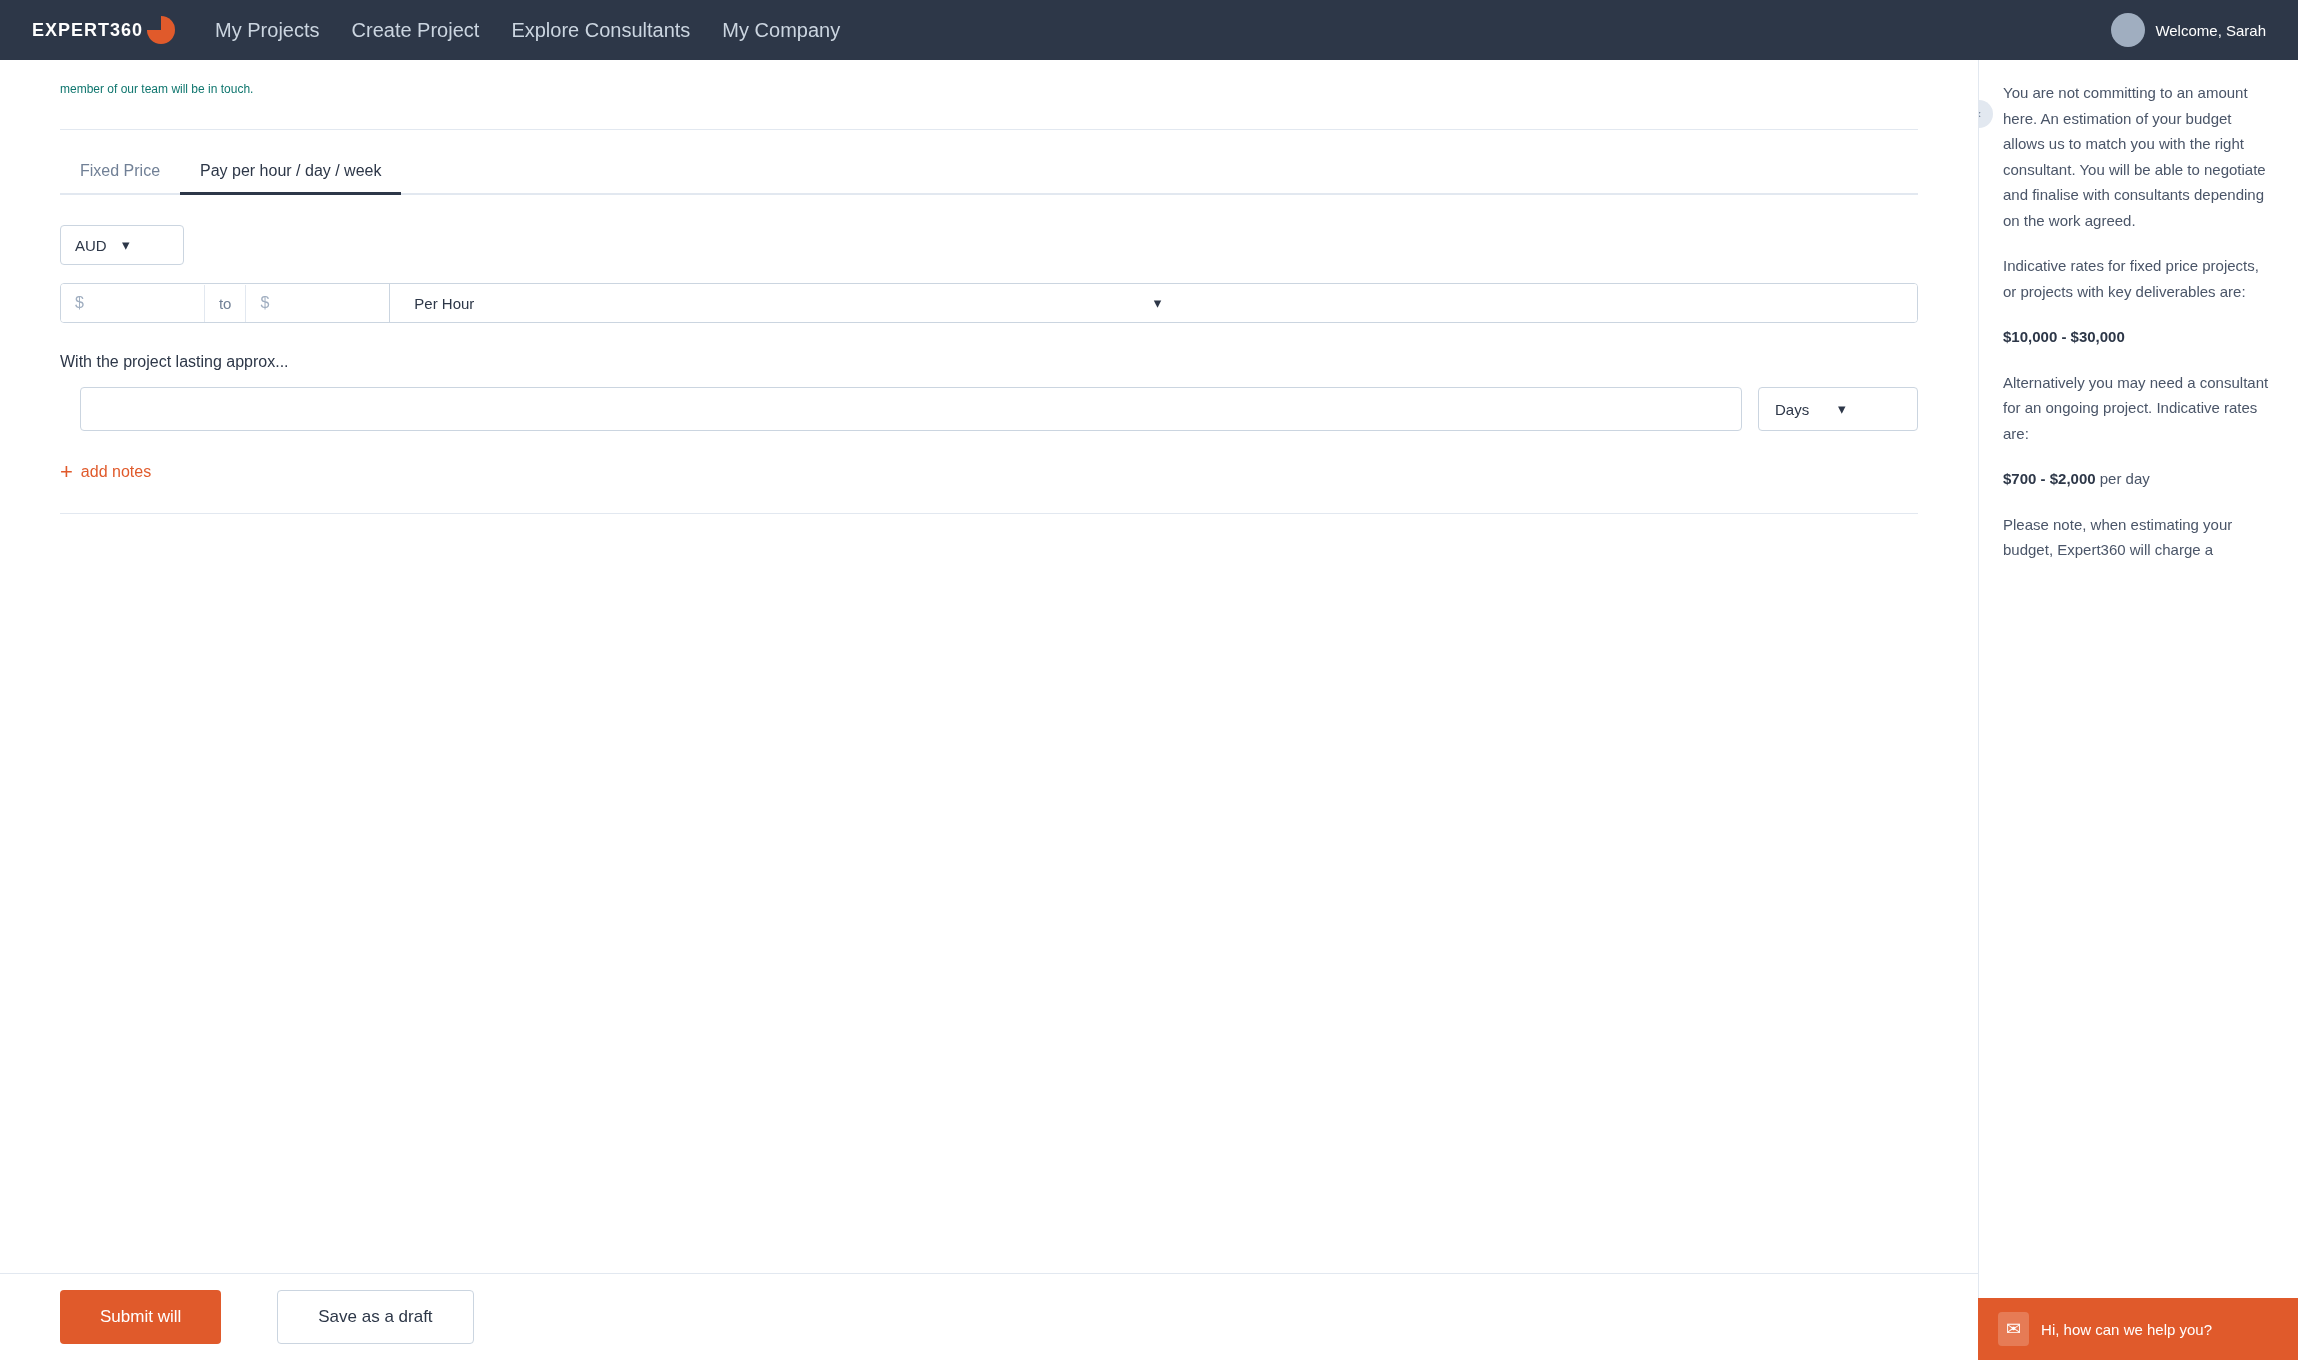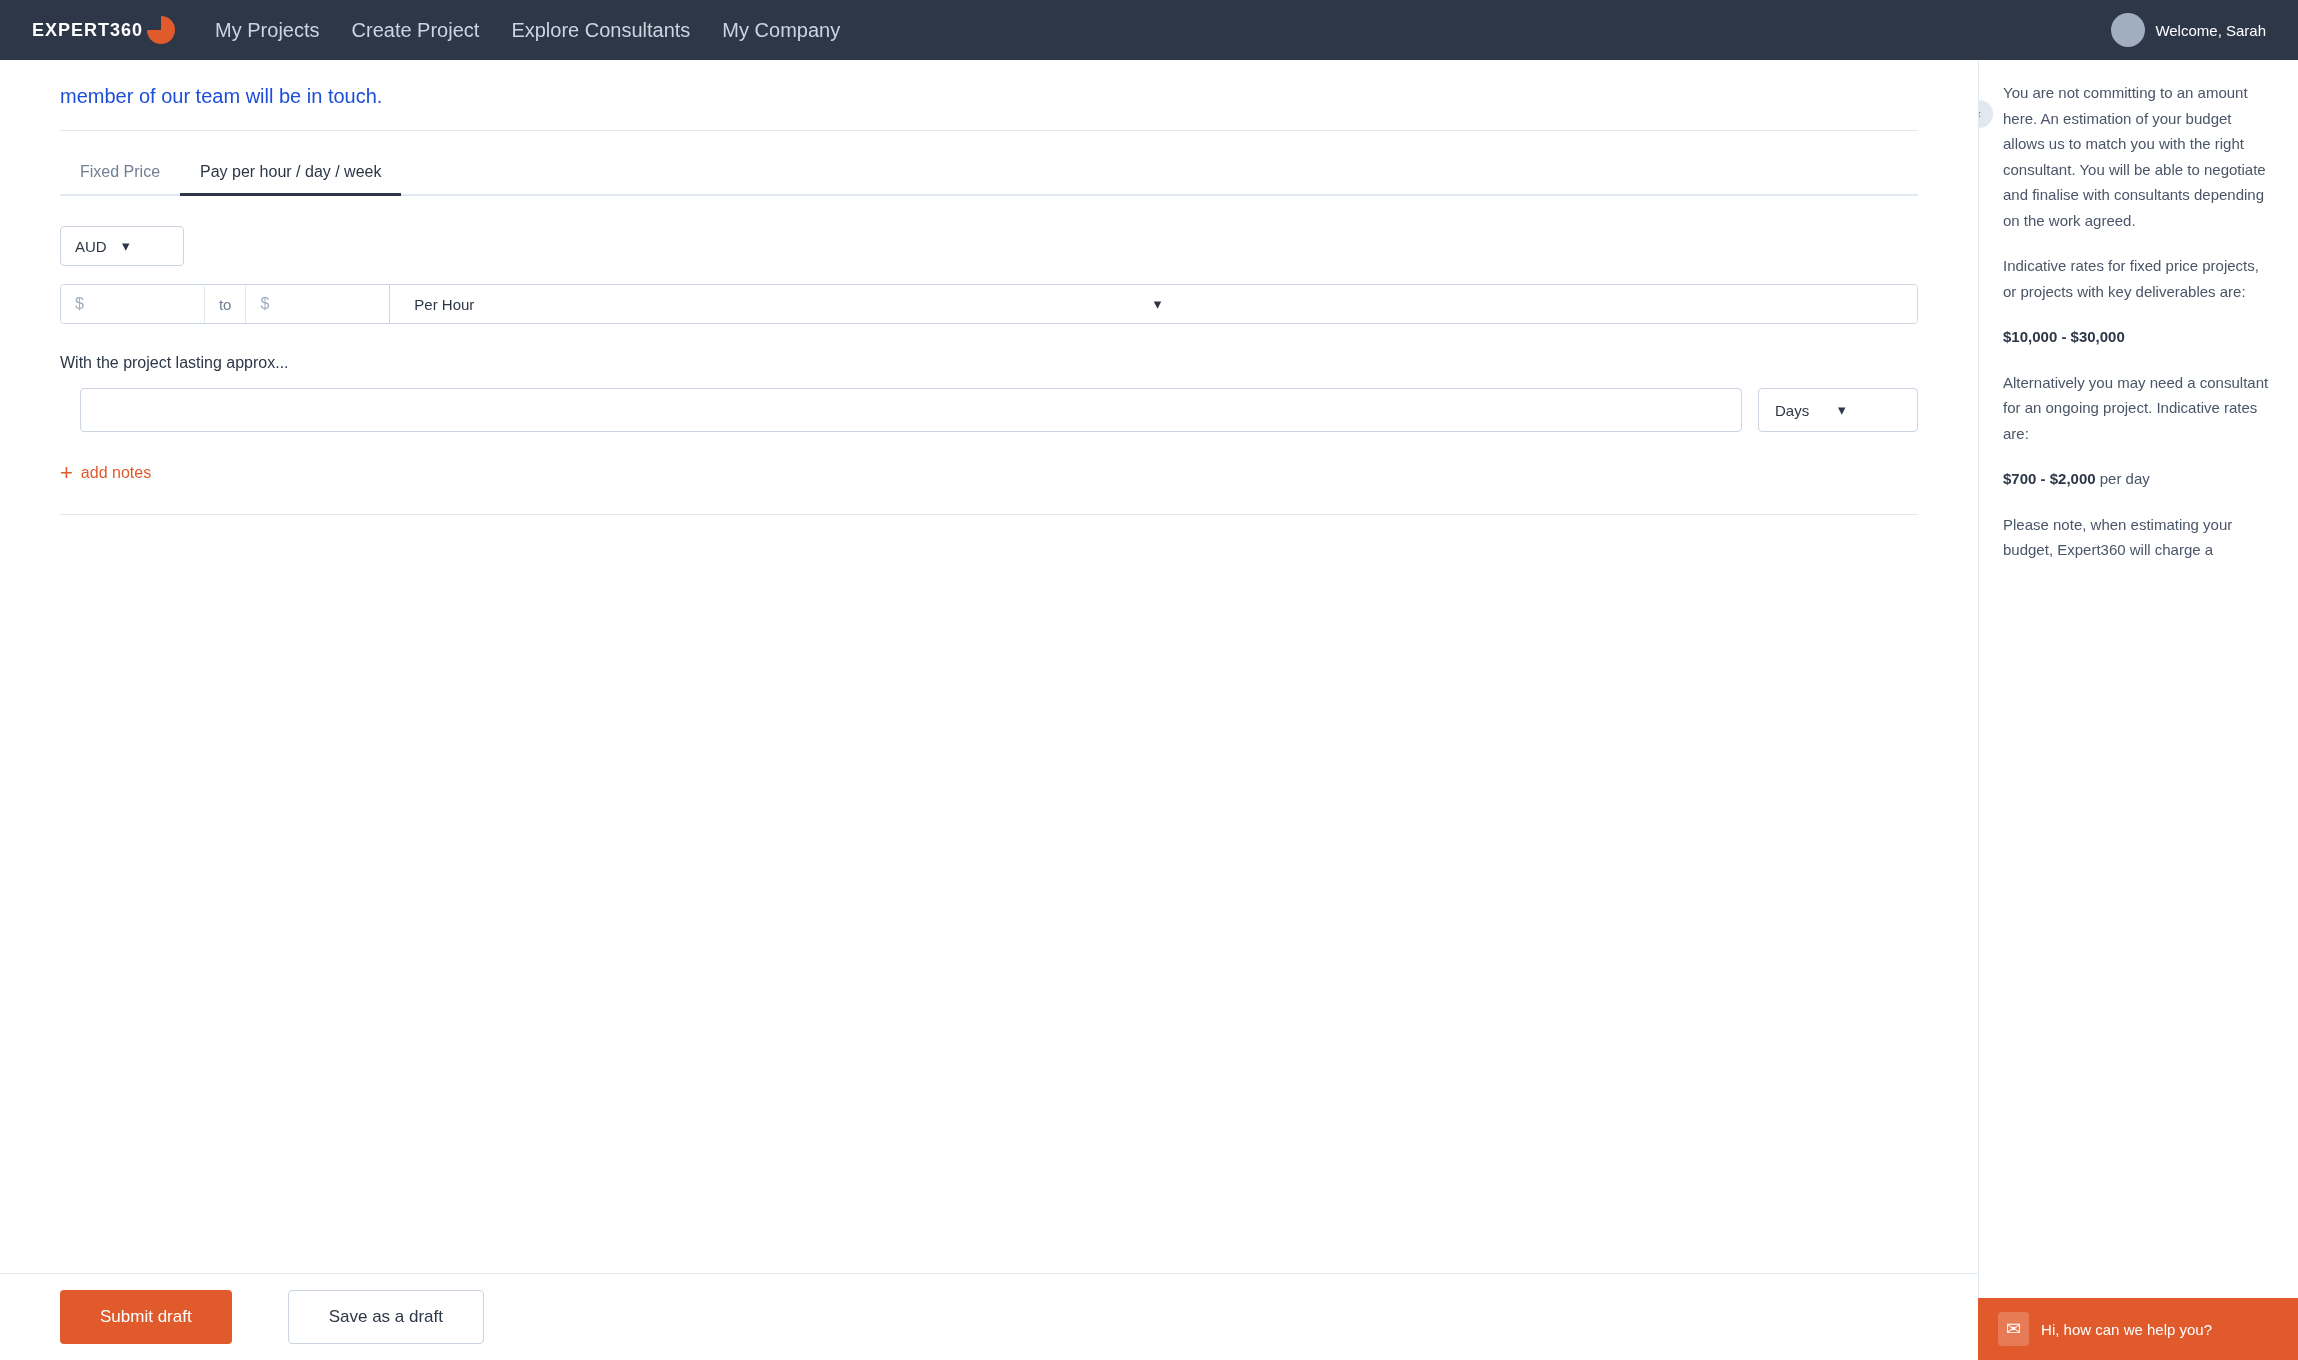--- a/index.html
+++ b/index.html
@@ -68,25 +68,25 @@
     
     .main-content {
       flex: 1;
       background: white;
       padding: 0 60px 120px 60px;
       max-width: calc(100% - 320px);
       position: relative;
     }
 
     .intro-text {
-      color: #1d4ed8;
-      font-size: 20px;
+      color: #0f766e;
+      font-size: 12px;
       line-height: 1.6;
       padding-top: 20px;
-      padding-bottom: 18px;
+      padding-bottom: 30px;
       border-bottom: 1px solid #e2e8f0;
       margin-bottom: 20px;
     }
 
     
     .tabs {
       display: flex;
       gap: 0;
       margin-bottom: 30px;
       border-bottom: 2px solid #e2e8f0;
@@ -431,20 +431,20 @@
       <strong>$700 - $2,000</strong>
       <span>per day</span>
     </p>
 
     <p class="sidebar-text">Please note, when estimating your budget, Expert360 will charge a</p>
   </div>
 
 </div>
 
 <div class="bottom-actions">
-  <button class="btn-submit">Submit draft</button>
+  <button class="btn-submit">Submit will</button>
   <button class="btn-draft">Save as a draft</button>
 </div>
 
 <div class="chat-widget">
   <div class="chat-icon-box">✉</div>
   <span class="chat-text">Hi, how can we help you?</span>
 </div>
 
 </body></html>

